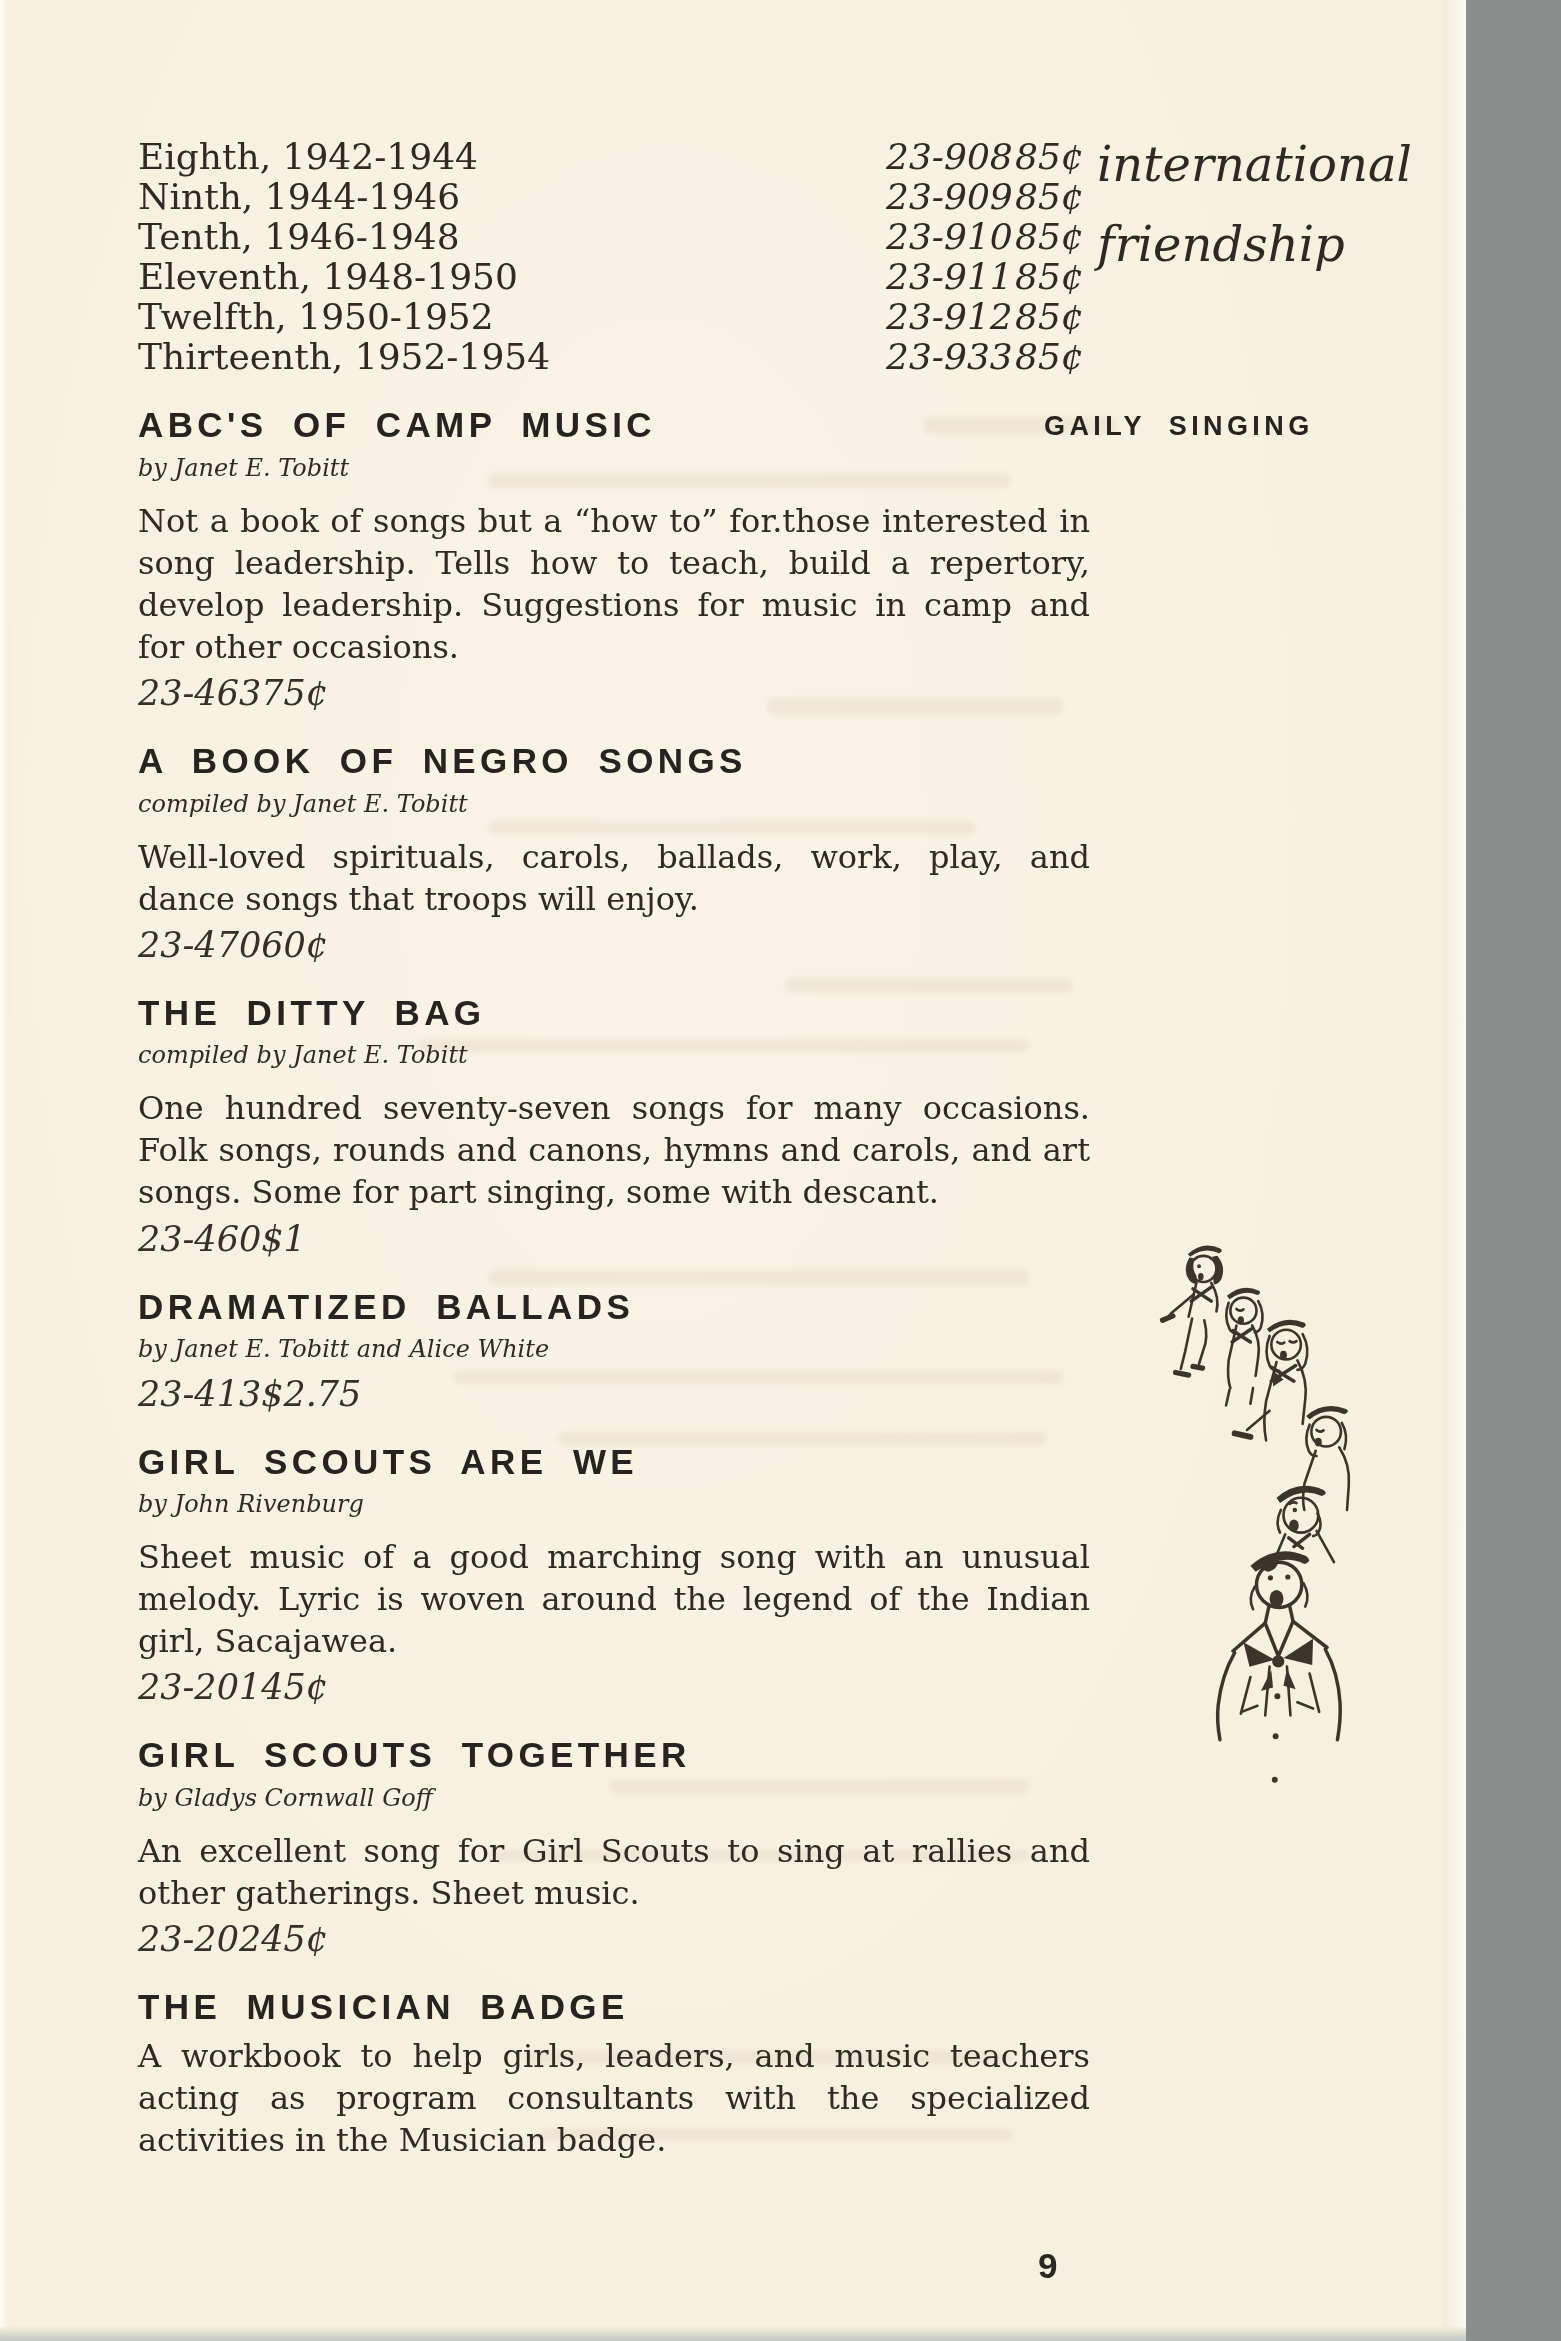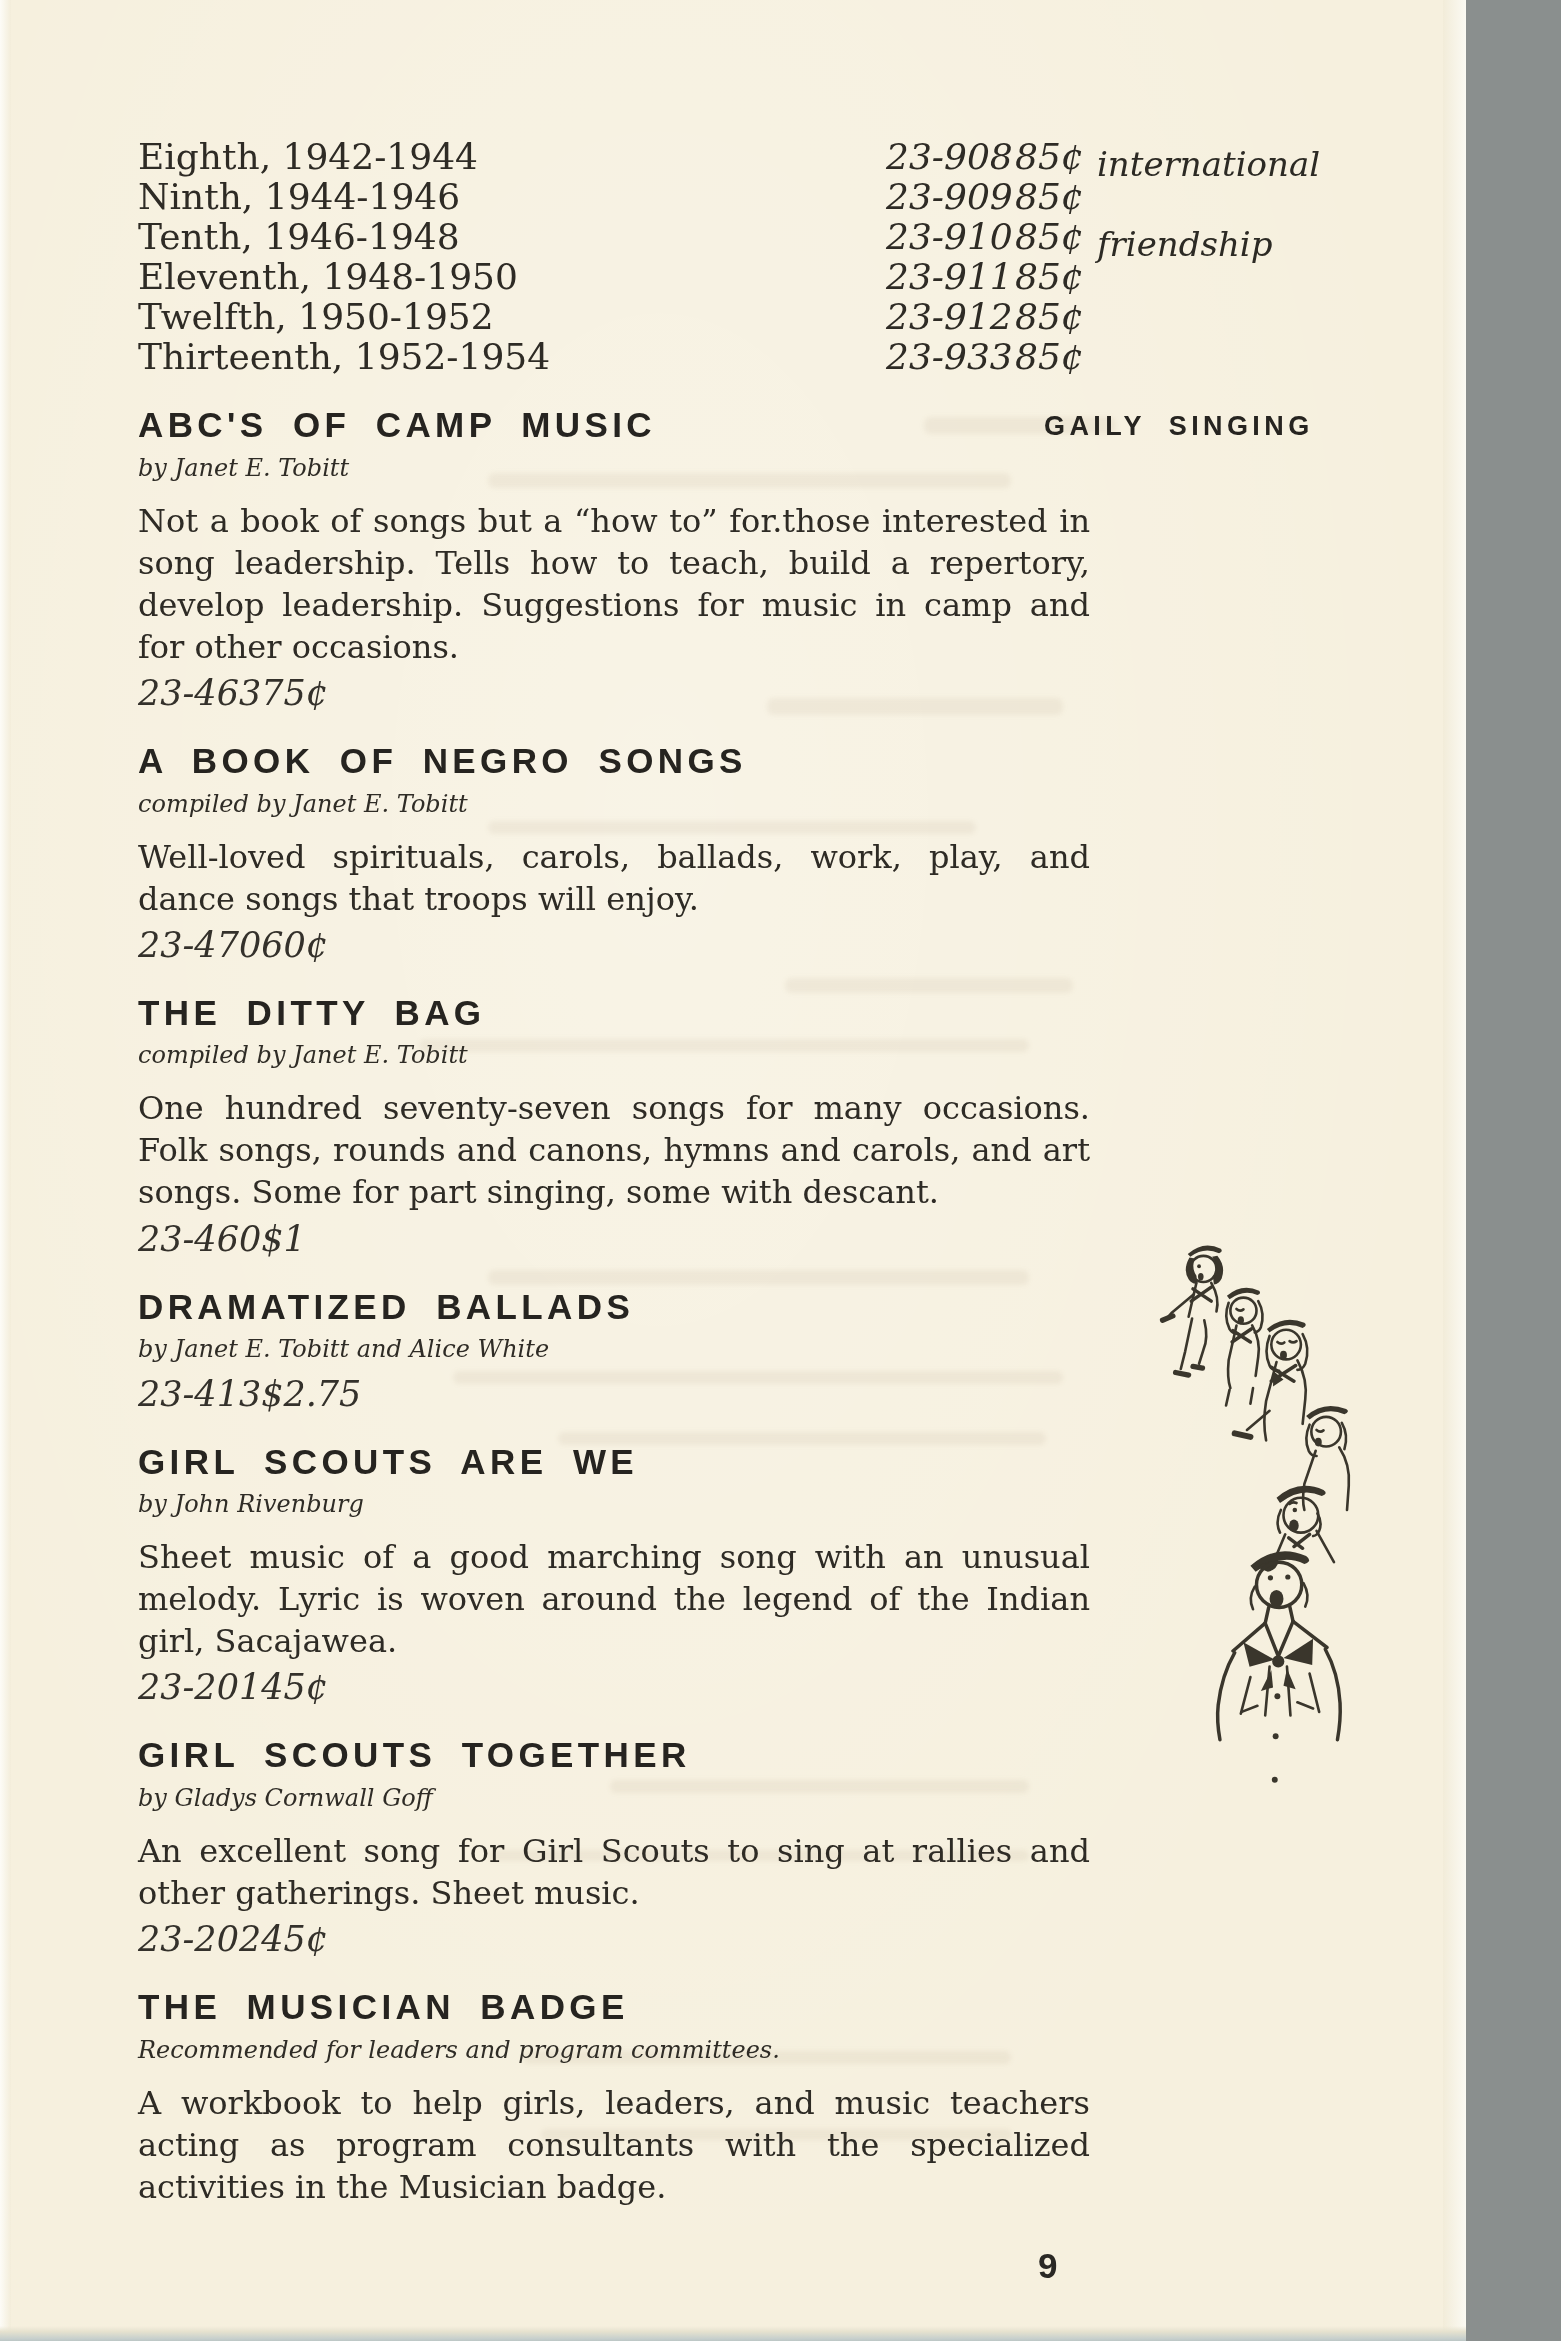--- a/index.html
+++ b/index.html
@@ -32,21 +32,21 @@
   .item h3{
     margin:0;font-family:"Liberation Sans", sans-serif;font-weight:bold;
     font-size:35px;line-height:30px;letter-spacing:4.4px;word-spacing:11.3px;color:#262420;
   }
   .byline{margin:8.7px 0 0 0;font-style:italic;font-size:24px;line-height:38px;color:#2f2c26;}
   .desc{margin:13px 0 0 0;font-size:32px;line-height:42px;text-align:justify;color:#2e2b25;}
   .codeline{margin:5.2px 0 0 0;font-style:italic;font-size:35px;line-height:40px;color:#34312b;}
   .codeline .code{display:inline-block;min-width:122px;}
   
   .margin-note{position:absolute;left:1097px;top:124px;width:262px;
-    font-style:italic;font-size:34px;line-height:80px;color:#2c2a24;}
+    font-style:italic;font-size:48px;line-height:80px;color:#2c2a24;}
   .margin-heading{position:absolute;left:1044px;top:411px;margin:0;
     font-family:"Liberation Sans", sans-serif;font-weight:bold;font-size:27px;
     letter-spacing:4.4px;word-spacing:11.3px;color:#262420;}
   
   .side-tab{
     position:absolute;left:1451px;top:457px;width:541px;
     transform:rotate(-90deg) scaleX(0.70);transform-origin:0 0;
     font-family:"Liberation Sans", sans-serif;font-weight:bold;font-size:32px;
     letter-spacing:1.7px;word-spacing:14px;color:#2b2925;white-space:nowrap;
   }
@@ -148,21 +148,20 @@
 
     <section class="item">
       <h3>GIRL SCOUTS TOGETHER</h3>
       <p class="byline">by Gladys Cornwall Goff</p>
       <p class="desc">An excellent song for Girl Scouts to sing at rallies and other gatherings. Sheet music.</p>
       <p class="codeline"><span class="code">23-202</span><span class="price">45¢</span></p>
     </section>
 
     <section class="item">
       <h3>THE MUSICIAN BADGE</h3>
-      <p class="byline">Recommended for leaders and program committees.</p>
       <p class="desc">A workbook to help girls, leaders, and music teachers acting as program consultants with the specialized activities in the Musician badge.</p>
 
     </section>
   </main>
 
   <div class="margin-note">
     <div>international</div>
     <div>friendship</div>
   </div>
 

